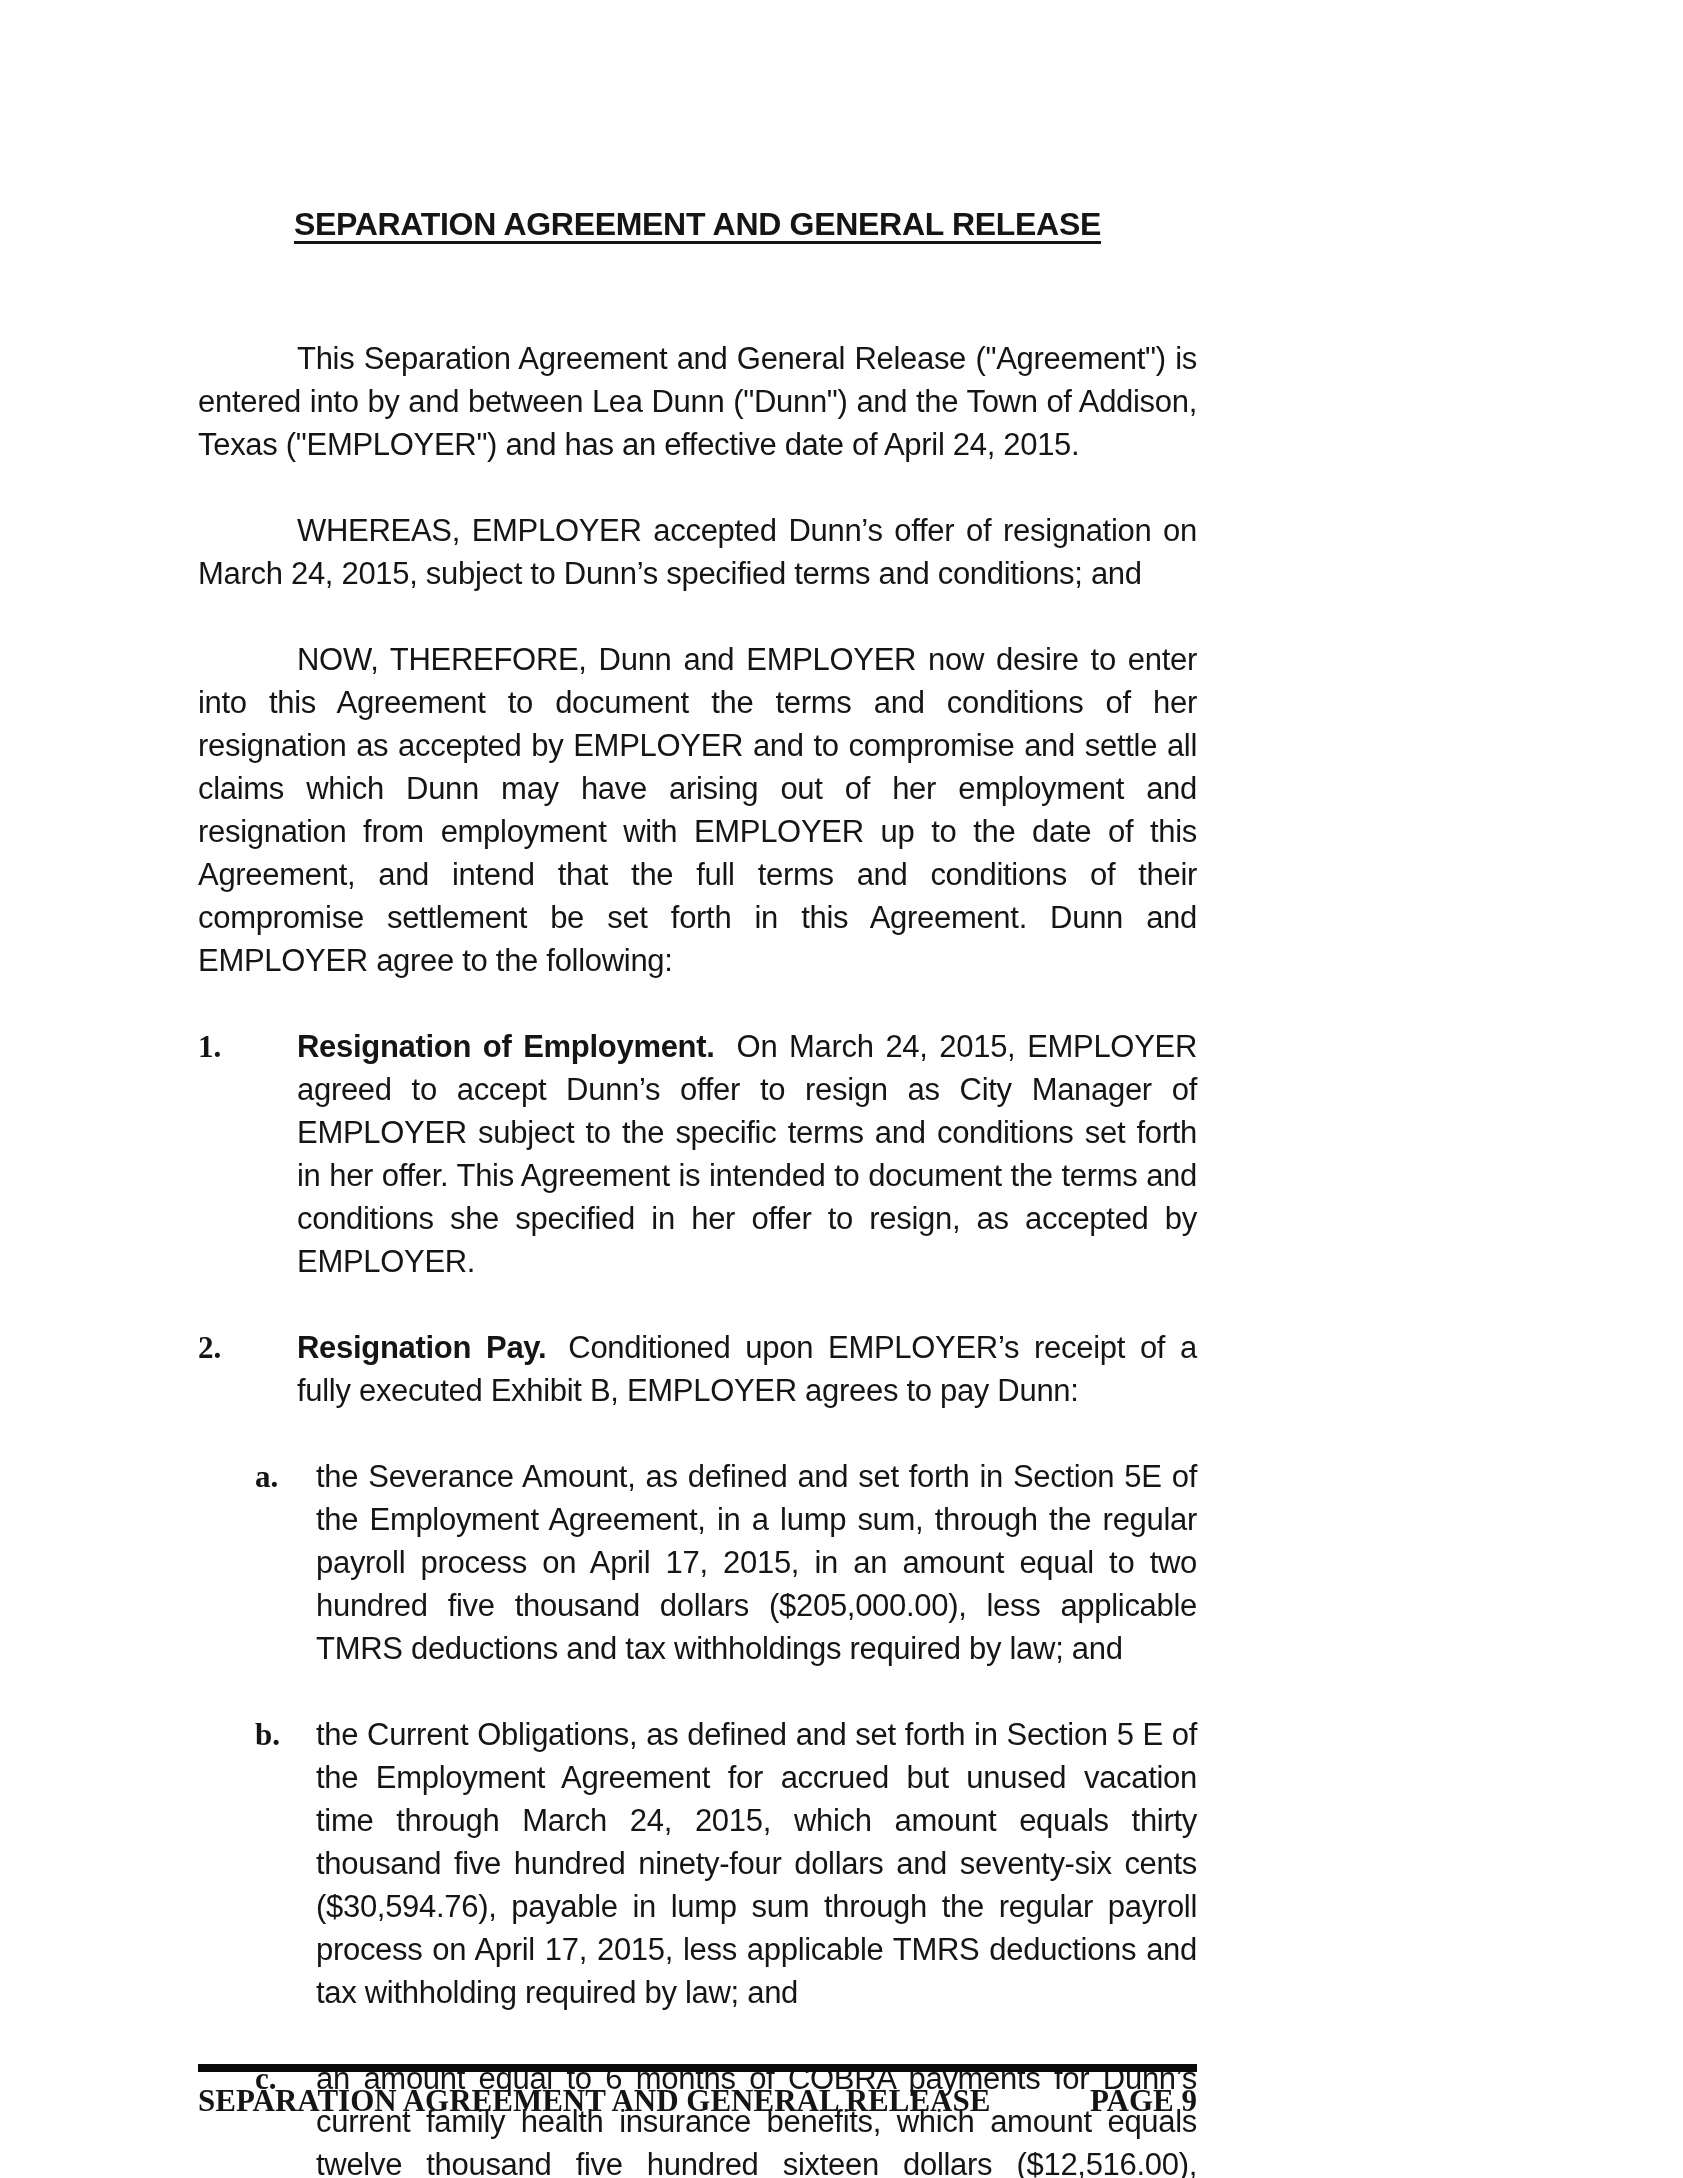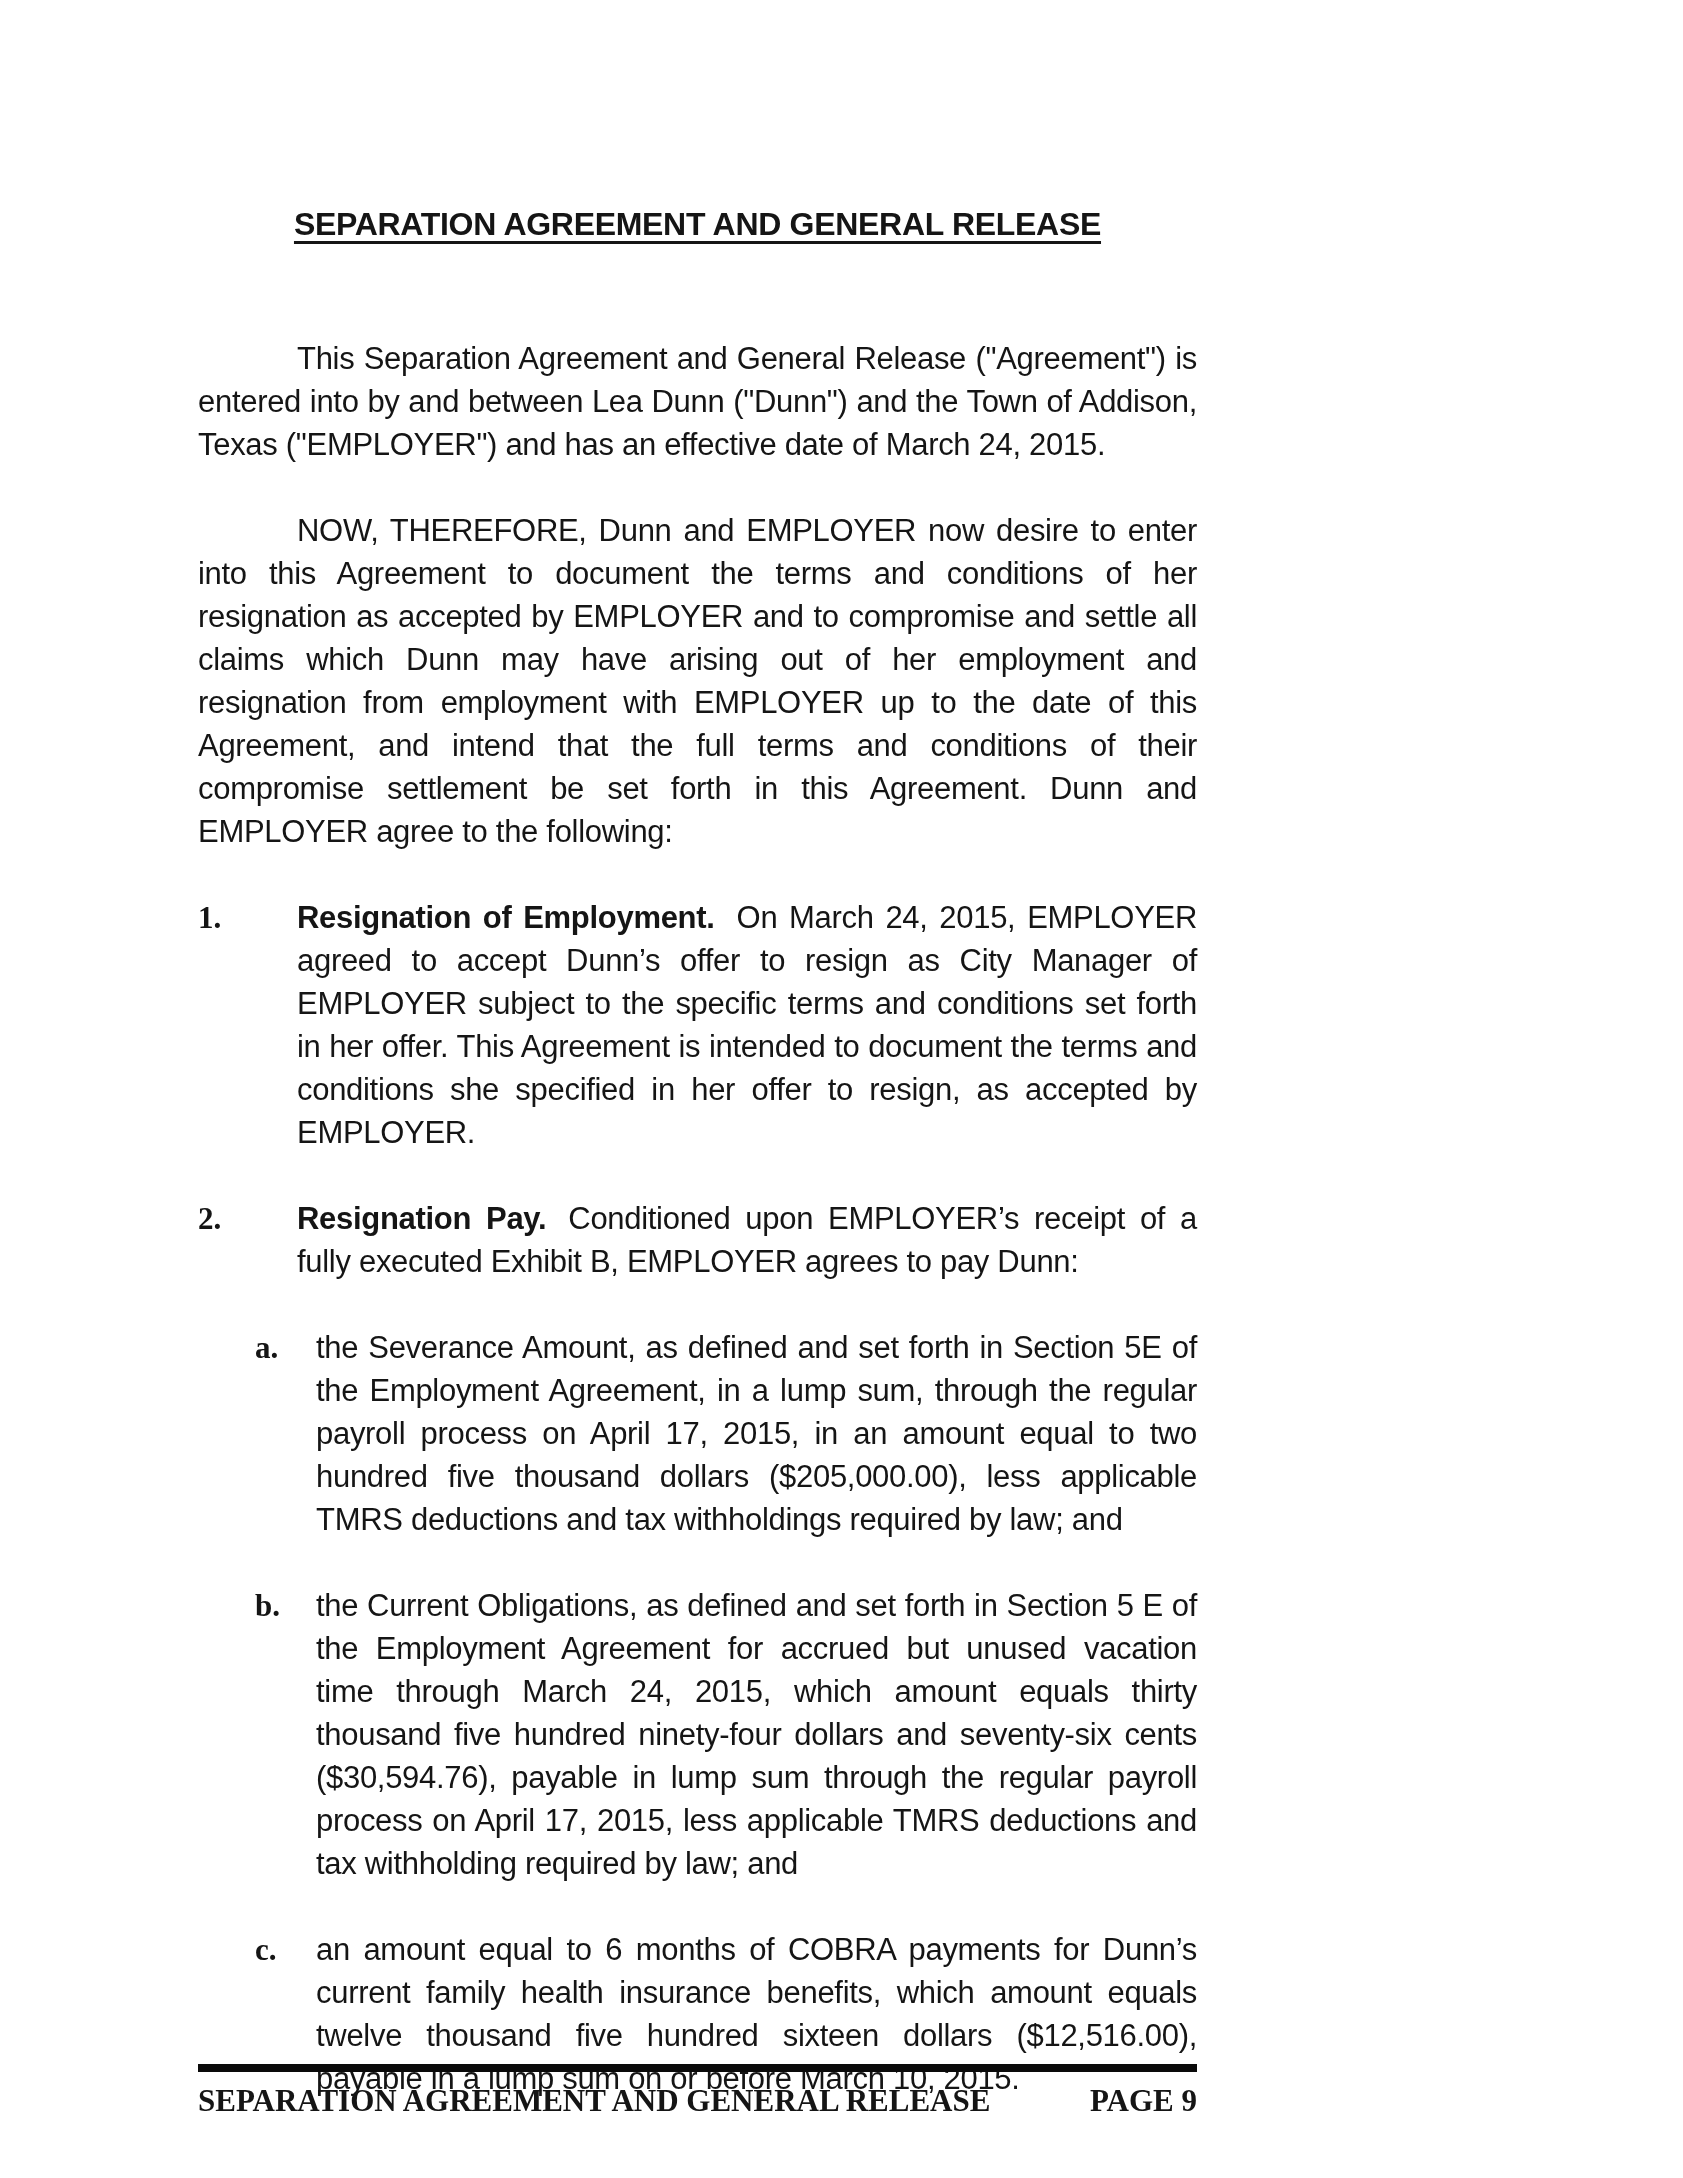--- a/index.html
+++ b/index.html
@@ -88,22 +88,23 @@
 </style>
 </head>
 <body>
 
 <div class="page">
 
   <div class="doc-title">
     <span>SEPARATION AGREEMENT AND GENERAL RELEASE</span>
   </div>
 
-  <p class="intro">This Separation Agreement and General Release ("Agreement") is entered into by and between Lea Dunn ("Dunn") and the Town of Addison, Texas ("EMPLOYER") and has an effective date of March 24, 2015.</p>
+  <p class="intro">This Separation Agreement and General Release ("Agreement") is entered into by and between Lea Dunn ("Dunn") and the Town of Addison, Texas ("EMPLOYER") and has an effective date of April 24, 2015.</p>
 
+  <p class="intro">WHEREAS, EMPLOYER accepted Dunn’s offer of resignation on March 24, 2015, subject to Dunn’s specified terms and conditions; and</p>
 
 
   <p class="intro">NOW, THEREFORE, Dunn and EMPLOYER now desire to enter into this Agreement to document the terms and conditions of her resignation as accepted by EMPLOYER and to compromise and settle all claims which Dunn may have arising out of her employment and resignation from employment with EMPLOYER up to the date of this Agreement, and intend that the full terms and conditions of their compromise settlement be set forth in this Agreement. Dunn and EMPLOYER agree to the following:</p>
 
   <div class="item">
     <div class="item-marker">1.</div>
     <div class="item-body"><span class="run-heading">Resignation of Employment</span><span class="run-heading-period">.</span><span class="after-heading">On March 24, 2015, EMPLOYER agreed to accept Dunn’s offer to resign as City Manager of EMPLOYER subject to the specific terms and conditions set forth in her offer. This Agreement is intended to document the terms and conditions she specified in her offer to resign, as accepted by EMPLOYER.</span></div>
   </div>
 
   <div class="item">

